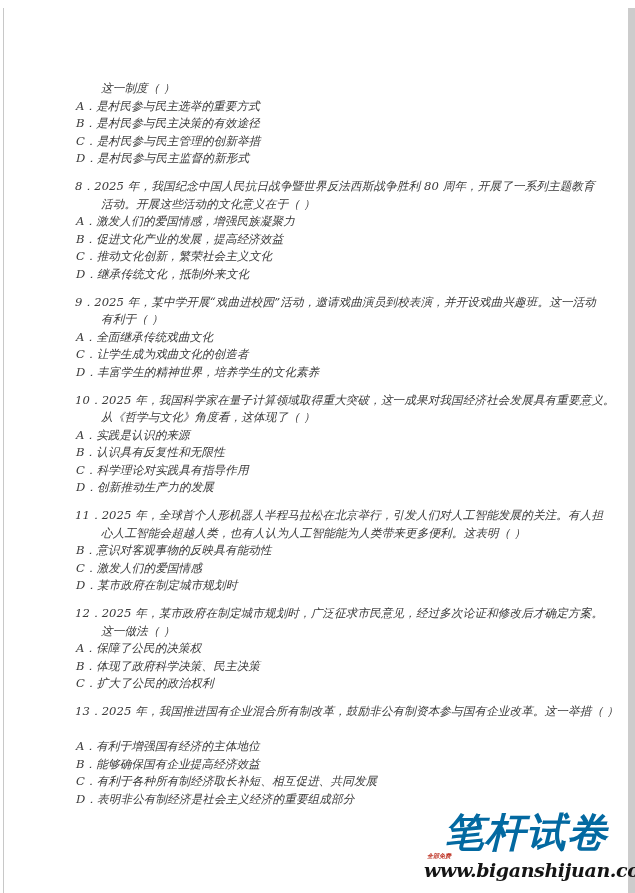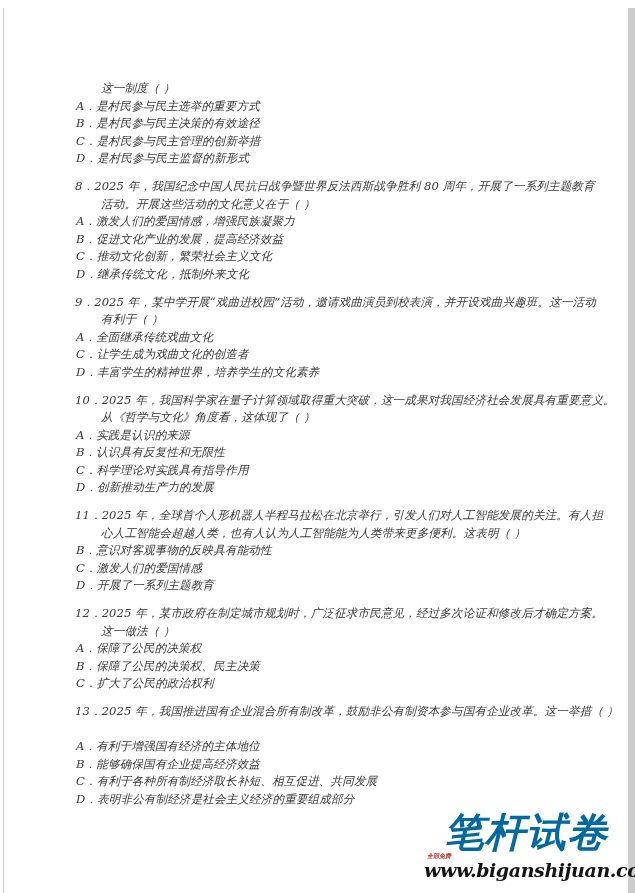--- a/index.html
+++ b/index.html
@@ -146,25 +146,25 @@
       <div class="line q-line">10．2025 年，我国科学家在量子计算领域取得重大突破，这一成果对我国经济社会发展具有重要意义。</div>
       <div class="line q-cont">从《哲学与文化》角度看，这体现了（  ）</div>
       <div class="line opt-line">A．实践是认识的来源</div>
       <div class="line opt-line">B．认识具有反复性和无限性</div>
       <div class="line opt-line">C．科学理论对实践具有指导作用</div>
       <div class="line opt-line">D．创新推动生产力的发展</div>
       <div class="line q-line">11．2025 年，全球首个人形机器人半程马拉松在北京举行，引发人们对人工智能发展的关注。有人担</div>
       <div class="line q-cont">心人工智能会超越人类，也有人认为人工智能能为人类带来更多便利。这表明（  ）</div>
       <div class="line opt-line">B．意识对客观事物的反映具有能动性</div>
       <div class="line opt-line">C．激发人们的爱国情感</div>
-      <div class="line opt-line">D．开展了一系列主题教育</div>
+      <div class="line opt-line">D．某市政府在制定城市规划时</div>
       <div class="line q-line">12．2025 年，某市政府在制定城市规划时，广泛征求市民意见，经过多次论证和修改后才确定方案。</div>
       <div class="line q-cont">这一做法（  ）</div>
       <div class="line opt-line">A．保障了公民的决策权</div>
-      <div class="line opt-line">B．保障了公民的决策权、民主决策</div>
+      <div class="line opt-line">B．体现了政府科学决策、民主决策</div>
       <div class="line opt-line">C．扩大了公民的政治权利</div>
       <div class="line q-line">13．2025 年，我国推进国有企业混合所有制改革，鼓励非公有制资本参与国有企业改革。这一举措（  ）</div>
       <div class="line blank-line"></div>
       <div class="line opt-line">A．有利于增强国有经济的主体地位</div>
       <div class="line opt-line">B．能够确保国有企业提高经济效益</div>
       <div class="line opt-line">C．有利于各种所有制经济取长补短、相互促进、共同发展</div>
       <div class="line opt-line">D．表明非公有制经济是社会主义经济的重要组成部分</div>
     </div>
 
   <div id="watermark">

